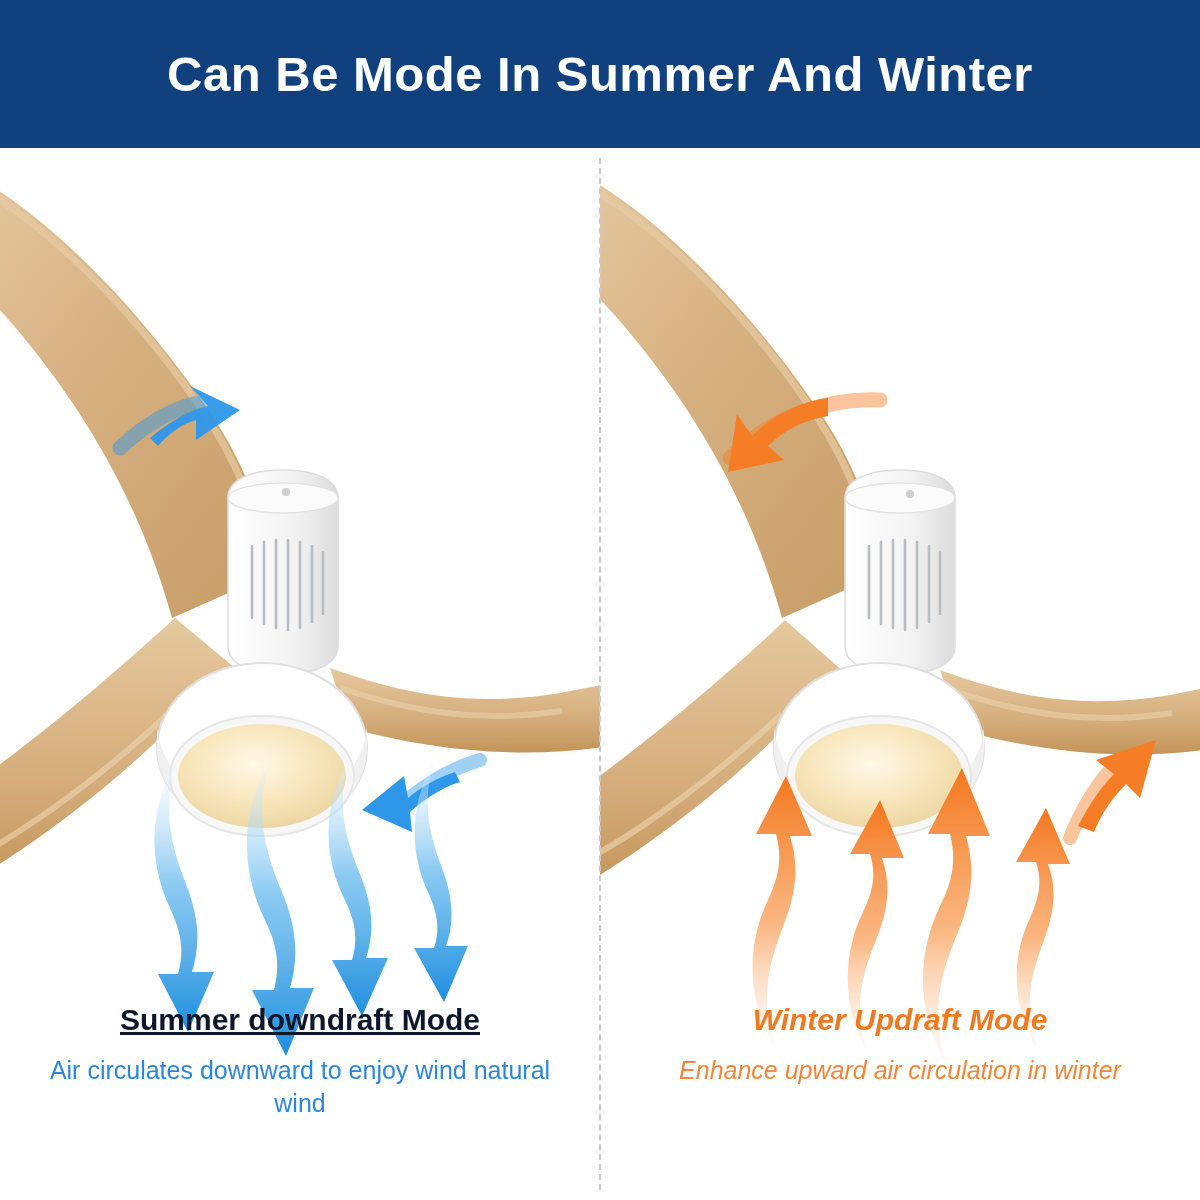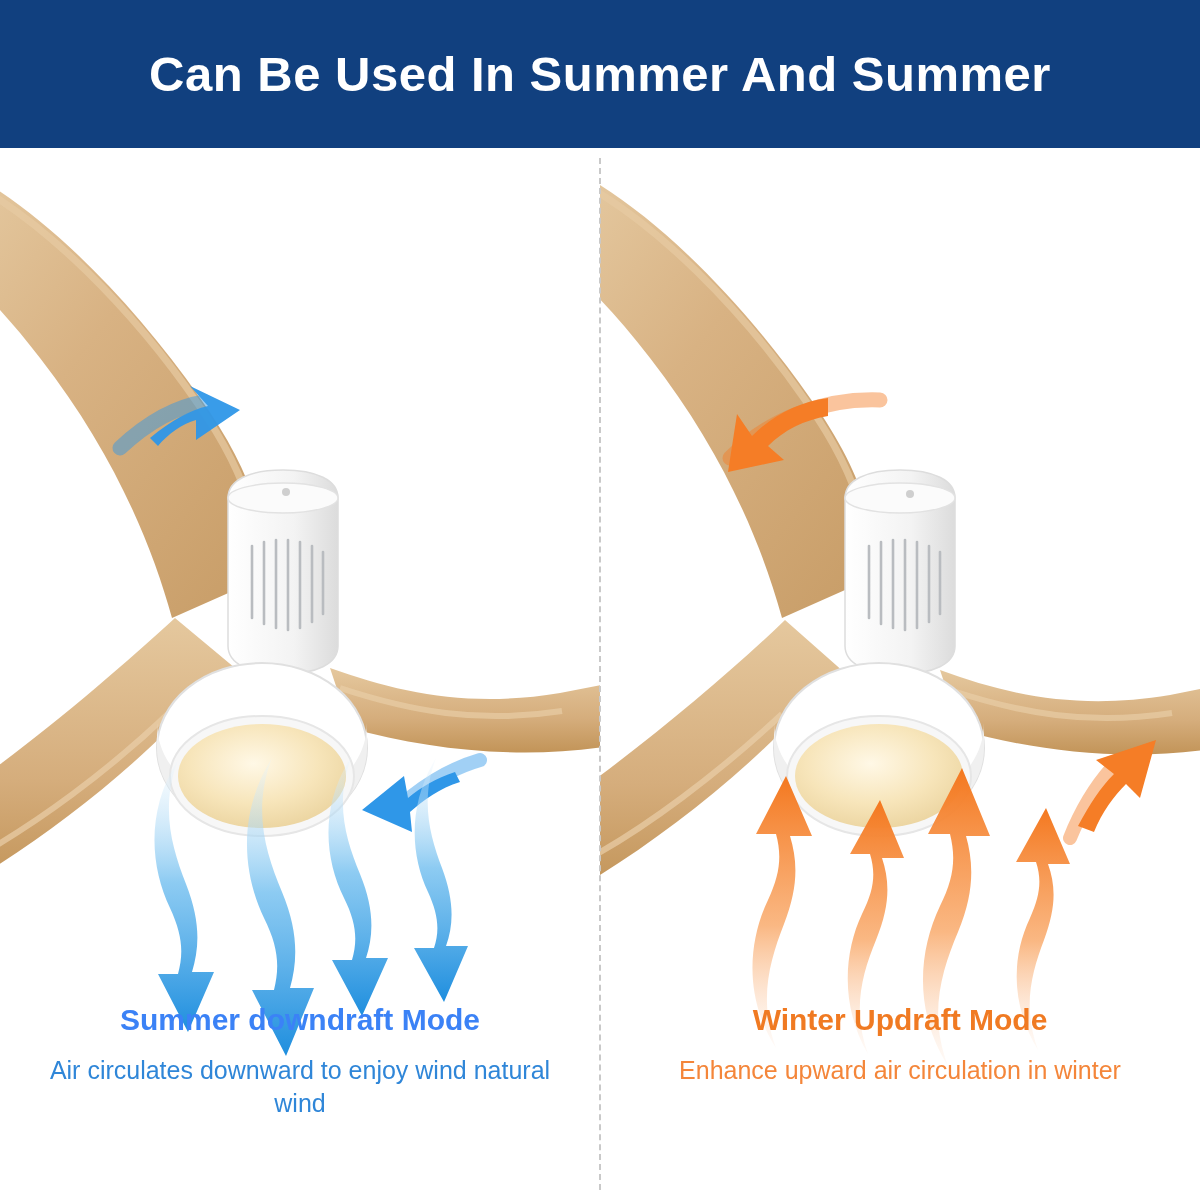--- a/index.html
+++ b/index.html
@@ -50,21 +50,21 @@
     height: 1052px;
   }
   .panel {
     position: absolute;
     top: 0;
     width: 600px;
     height: 1052px;
     overflow: hidden;
   }
   .panel-left { left: 0; }
-  .panel-right { left: 600px; }
+  .panel-right { left: 600px; font-style: italic; }
 
   .divider {
     position: absolute;
     left: 599px;
     top: 10px;
     width: 0;
     height: 1032px;
     border-left: 2px dashed #c9c9c9;
     z-index: 40;
   }
@@ -84,40 +84,40 @@
     margin: 0 0 18px 0;
   }
   .caption-body {
     font-size: 25px;
     line-height: 1.33;
     margin: 0;
     padding: 0 26px;
   }
   .cap-left { top: 855px; }
   .cap-right { top: 855px; }
-  .t-blue  { color: #3b82f6; }
+  .t-blue  { color: #0f172a; text-decoration: underline; }
   .t-orange{ color: #f07a22; }
   .b-blue  { color: #2f86d8; }
   .b-orange{ color: #f4863a; }
 
   
   .art {
     position: absolute;
     left: 0; top: 0;
     width: 600px;
     height: 1052px;
   }
 </style>
 </head>
 <body>
 
 <div class="page">
 
   <div class="header">
-    <div class="header-title">Can Be Used In Summer And Summer</div>
+    <div class="header-title">Can Be Mode In Summer And Winter</div>
   </div>
 
   <div class="panels">
 
     <div class="panel panel-left">
       <svg class="art" viewBox="0 0 600 1052" xmlns="http://www.w3.org/2000/svg">
         <defs>
           <linearGradient id="woodL1" x1="0" y1="0" x2="1" y2="1">
             <stop offset="0%" stop-color="#e8cfa8"></stop>
             <stop offset="45%" stop-color="#d8b283"></stop>

